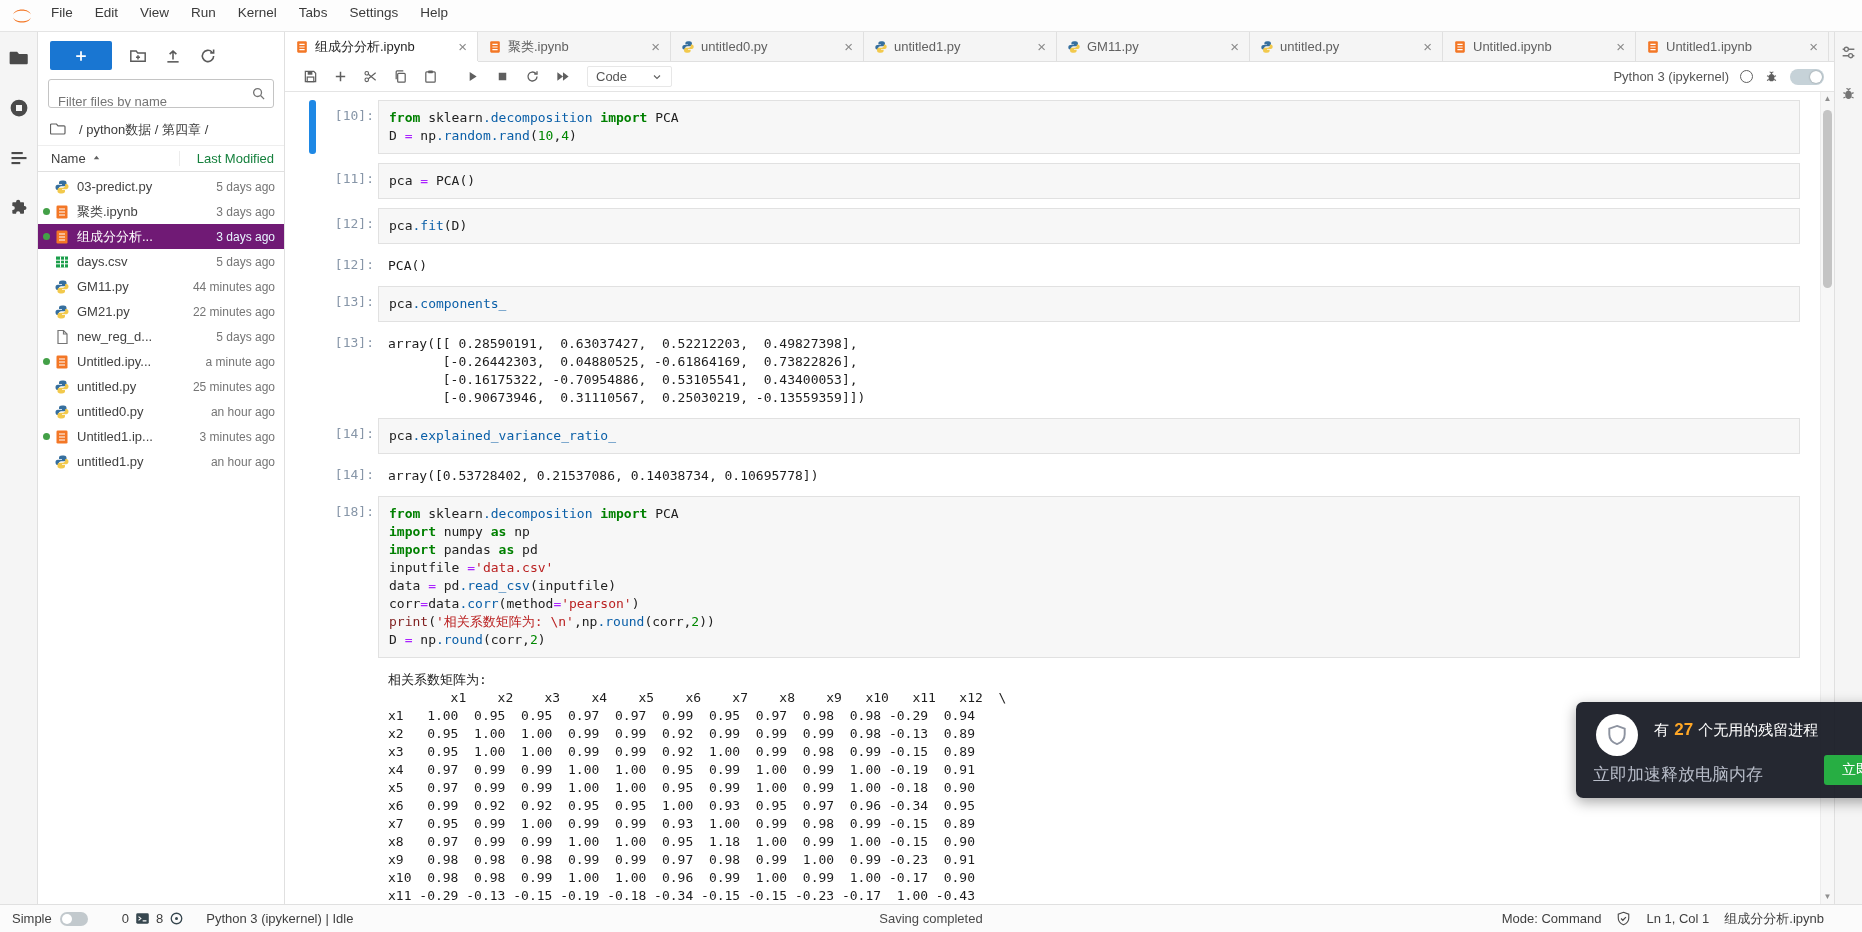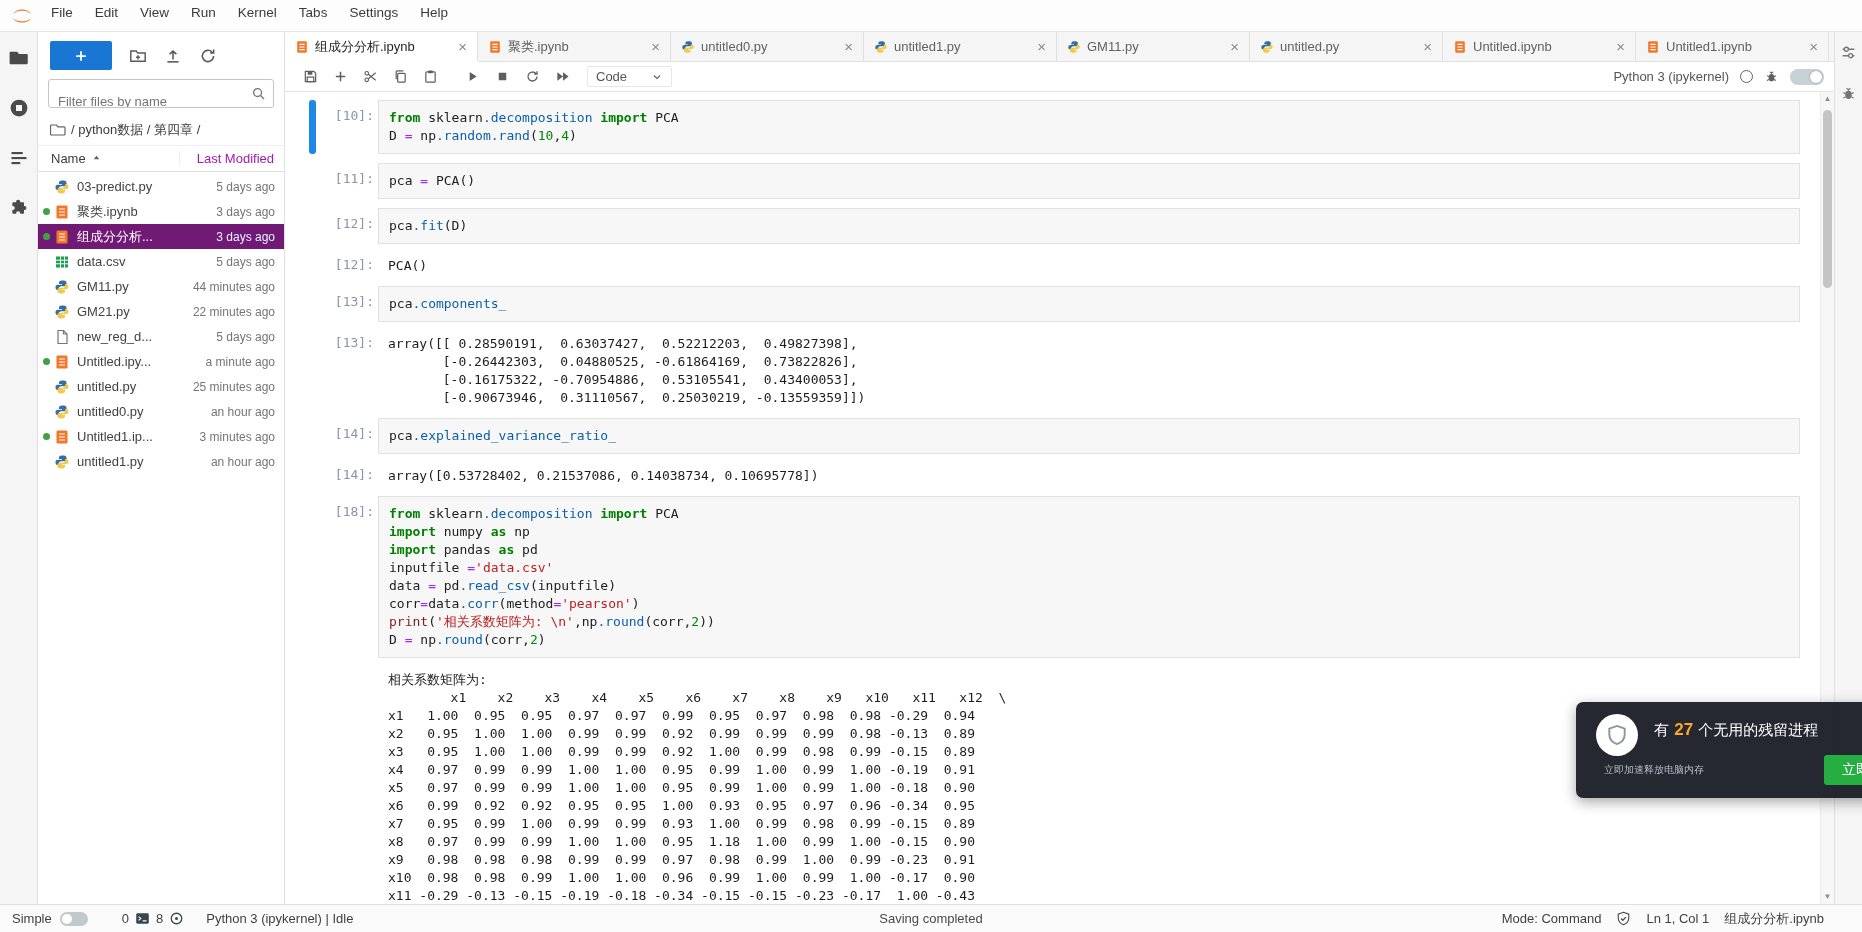--- a/index.html
+++ b/index.html
@@ -29,26 +29,26 @@
   .new-launcher { width:62px; height:29px; background:#1976d2; border:none; border-radius:2px;
     color:#fff; display:flex; align-items:center; justify-content:center; }
   .new-launcher svg { width:14px; height:14px; }
   .fb-tool { width:18px; height:18px; color:#5a5a5a; display:flex; }
   .fb-tool svg { width:100%; height:100%; }
   .fb-filter { margin:2px 10px 5px 10px; position:relative; }
   .fb-filter input { width:100%; height:29px; border:1px solid #c4c4c4; border-radius:3px;
     padding:16px 30px 0 9px; font-size:13px; color:#616161; background:#fff; outline:none;
     font-family:"Liberation Sans","DejaVu Sans",sans-serif; }
   .fb-filter .mag { position:absolute; right:8px; top:7px; width:15px; height:15px; color:#757575; }
-  .breadcrumb { display:flex; align-items:center; gap:5px; padding:7px 12px 6px 12px; font-size:13px; color:#3c3c3c; }
+  .breadcrumb { display:flex; gap:13px; padding:7px 12px 6px 12px; font-size:13px; color:#3c3c3c; }
   .bc-folder { width:16px; height:16px; color:#616161; display:flex; }
   .fb-head { display:flex; align-items:center; padding:5px 10px 5px 13px; border-top:1px solid #eee;
     border-bottom:1px solid #e0e0e0; color:#3c3c3c; font-size:13px; }
   .fb-head .sort { width:11px; height:11px; color:#616161; margin-left:5px; display:flex; }
-  .fb-head .col-mod { margin-left:auto; color:#a21caf; padding-left:17px; border-left:1px solid #ececec; }
+  .fb-head .col-mod { margin-left:auto; color:#15803d; padding-left:17px; border-left:1px solid #ececec; }
   .fb-list { flex:1; overflow:hidden; padding-top:2px; }
   .fb-row { display:flex; align-items:center; height:25px; padding:0 9px 0 5px; font-size:13px; color:#424242; }
   .fb-row .dot { width:7px; height:7px; border-radius:50%; background:#43a047; margin-right:4px; flex:0 0 auto; visibility:hidden; }
   .fb-row.has-dot .dot { visibility:visible; }
   .fb-row .ficon { width:16px; height:16px; margin-right:7px; flex:0 0 auto; display:flex; }
   .fb-row .ficon svg { width:100%; height:100%; }
   .fb-row .fname { flex:1; white-space:nowrap; overflow:hidden; }
   .fb-row .fmod { color:#757575; font-size:12px; margin-left:6px; white-space:nowrap; }
   .fb-row.selected { background:#701a75; color:#fff; }
   .fb-row.selected .fmod { color:#e8f4ff; }
@@ -125,21 +125,21 @@
   .sb-shield { width:15px; height:15px; color:#4a4a4a; display:flex; }
 
   
   .popup { position:fixed; left:1576px; top:702px; width:330px; height:96px; z-index:50;
     background:rgba(20,24,33,0.93); border-radius:7px; box-shadow:0 4px 14px rgba(0,0,0,.35); color:#fff; }
   .popup .shield-circle { position:absolute; left:20px; top:12px; width:42px; height:42px;
     border-radius:50%; background:#fff; display:flex; align-items:center; justify-content:center; }
   .popup .shield-circle svg { width:22px; height:22px; color:#8d93a0; }
   .popup .p-line1 { position:absolute; left:78px; top:18px; font-size:15px; white-space:nowrap; }
   .popup .p-count { color:#ffa726; font-size:17px; font-weight:bold; padding:0 1px; }
-  .popup .p-line2 { position:absolute; left:28px; top:61px; font-size:10px; color:#b8bdc9; white-space:nowrap; }
+  .popup .p-line2 { position:absolute; left:17px; top:61px; font-size:17px; color:#b8bdc9; white-space:nowrap; }
   .popup .p-btn { position:absolute; left:248px; top:53px; width:92px; height:30px; border:none;
     border-radius:3px; background:#27ae43; color:#fff; font-size:14px; white-space:nowrap;
     font-family:"Liberation Sans","DejaVu Sans",sans-serif; }
 </style>
 </head>
 <body>
 
 <div class="app">
 
   <div class="menubar">
@@ -275,21 +275,21 @@
             <span class="fmod">3 days ago</span>
           </div>
           <div class="fb-row">
             <span class="dot"></span>
             <span class="ficon">
               <svg viewBox="0 0 16 16">
                 <rect x="2" y="2.5" width="12" height="11" fill="#1b9e4b"></rect>
                 <path d="M2 6.2h12M2 9.8h12M6.5 2.5v11M10.5 2.5v11" stroke="#fff" stroke-width="1"></path>
               </svg>
             </span>
-            <span class="fname">data.csv</span>
+            <span class="fname">days.csv</span>
             <span class="fmod">5 days ago</span>
           </div>
           <div class="fb-row">
             <span class="dot"></span>
             <span class="ficon">
               <svg viewBox="0 0 16 16">
                 <path d="M8 1.5c-2 0-3 .9-3 2.2V5h3v.8H3.8C2.2 5.8 1.5 7 1.5 8.4c0 1.5.8 2.6 2.3 2.6h1V9.4c0-1.2 1-2.2 2.4-2.2h3.3c1.1 0 2-.9 2-2V3.7c0-1.3-1.3-2.2-2.7-2.2z" fill="#366f9e"></path>
                 <path d="M8 14.5c2 0 3-.9 3-2.2V11H8v-.8h4.2c1.6 0 2.3-1.2 2.3-2.6 0-1.5-.8-2.6-2.3-2.6h-1v1.6c0 1.2-1 2.2-2.4 2.2H5.5c-1.1 0-2 .9-2 2v1.5c0 1.3 1.3 2.2 2.7 2.2z" fill="#f2c94c"></path>
               </svg>
             </span>

